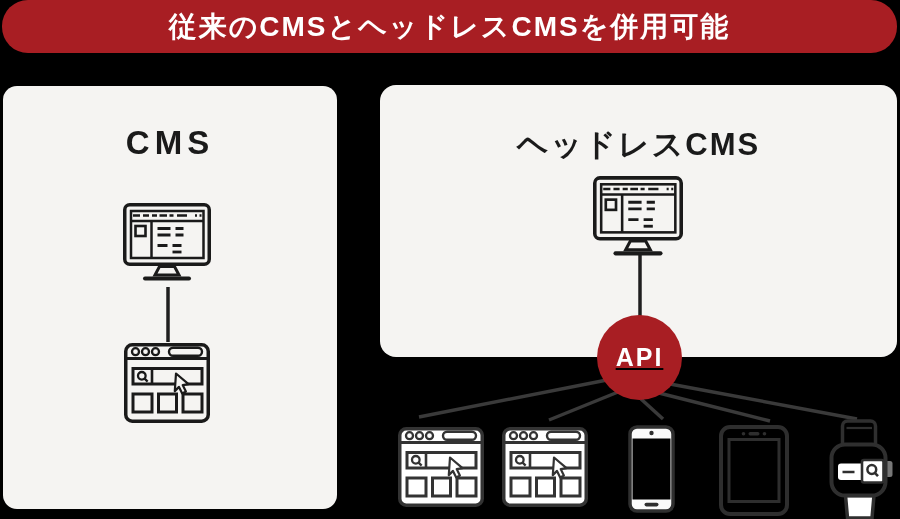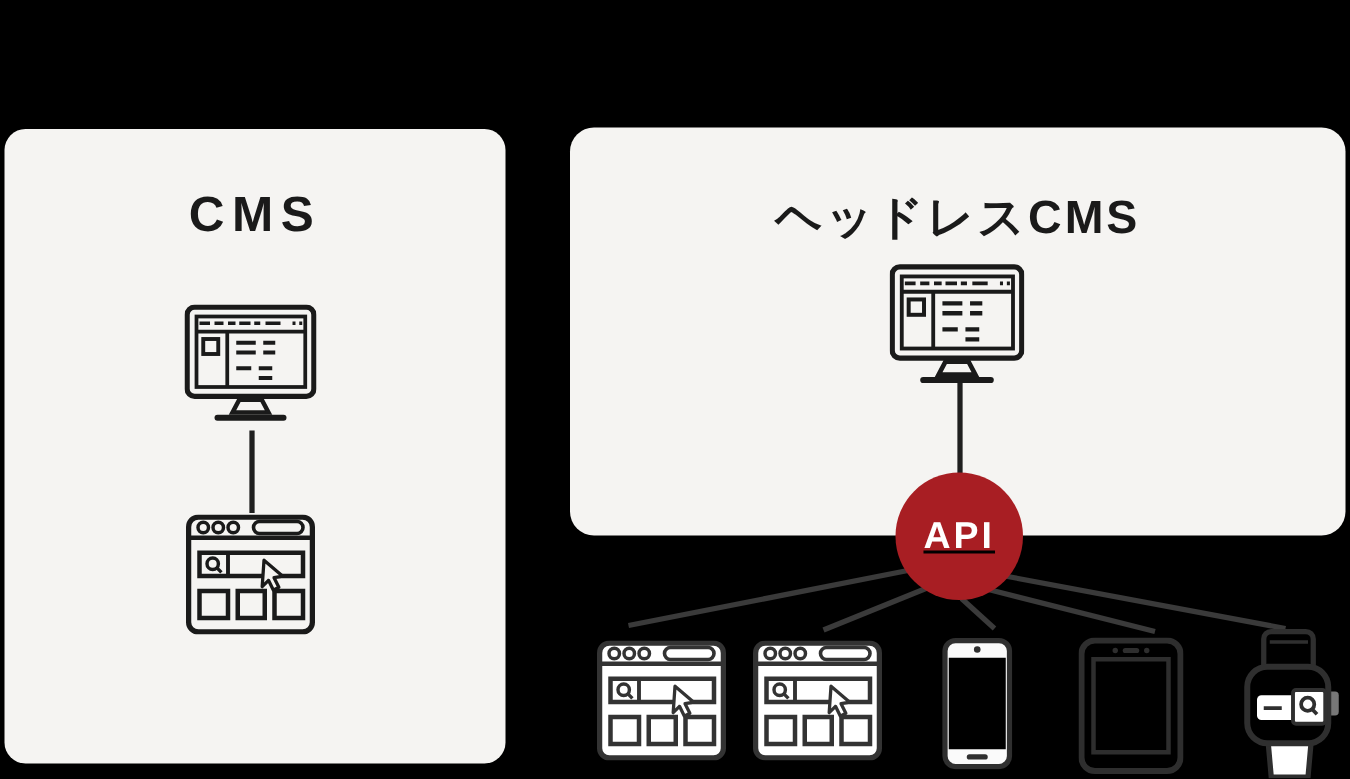--- a/index.html
+++ b/index.html
@@ -76,20 +76,23 @@
           <path d="M20.6 35.6l3 3" stroke-width="2.3"></path>
           <path d="M52 30.5l12.5 10.6l-5.8 1l3.2 6.4l-3.7 1.9l-3.2-6.5l-4.2 4.2z" stroke-width="2.2" style="fill:var(--icon-fill,#ffffff)" stroke-linejoin="round"></path>
           <rect x="9" y="51" width="19" height="18" stroke-width="3"></rect>
           <rect x="34.5" y="51" width="18" height="18" stroke-width="3"></rect>
           <rect x="59" y="51" width="19" height="18" stroke-width="3"></rect>
         </g>
       </symbol>
     </defs>
   </svg>
 
+  <div class="banner">
+    <span class="banner-label">従来のCMSとヘッドレスCMSを併用可能</span>
+  </div>
 
   <div class="panel panel-left"></div>
   <div class="panel panel-right"></div>
 
   <div class="panel-title title-right">ヘッドレスCMS</div>
   <div class="panel-title title-left">CMS</div>
 
   <svg class="overlay">
     <g stroke="#1f1f1f" stroke-width="3.5" fill="none">
       <path d="M168 287v55"></path>

